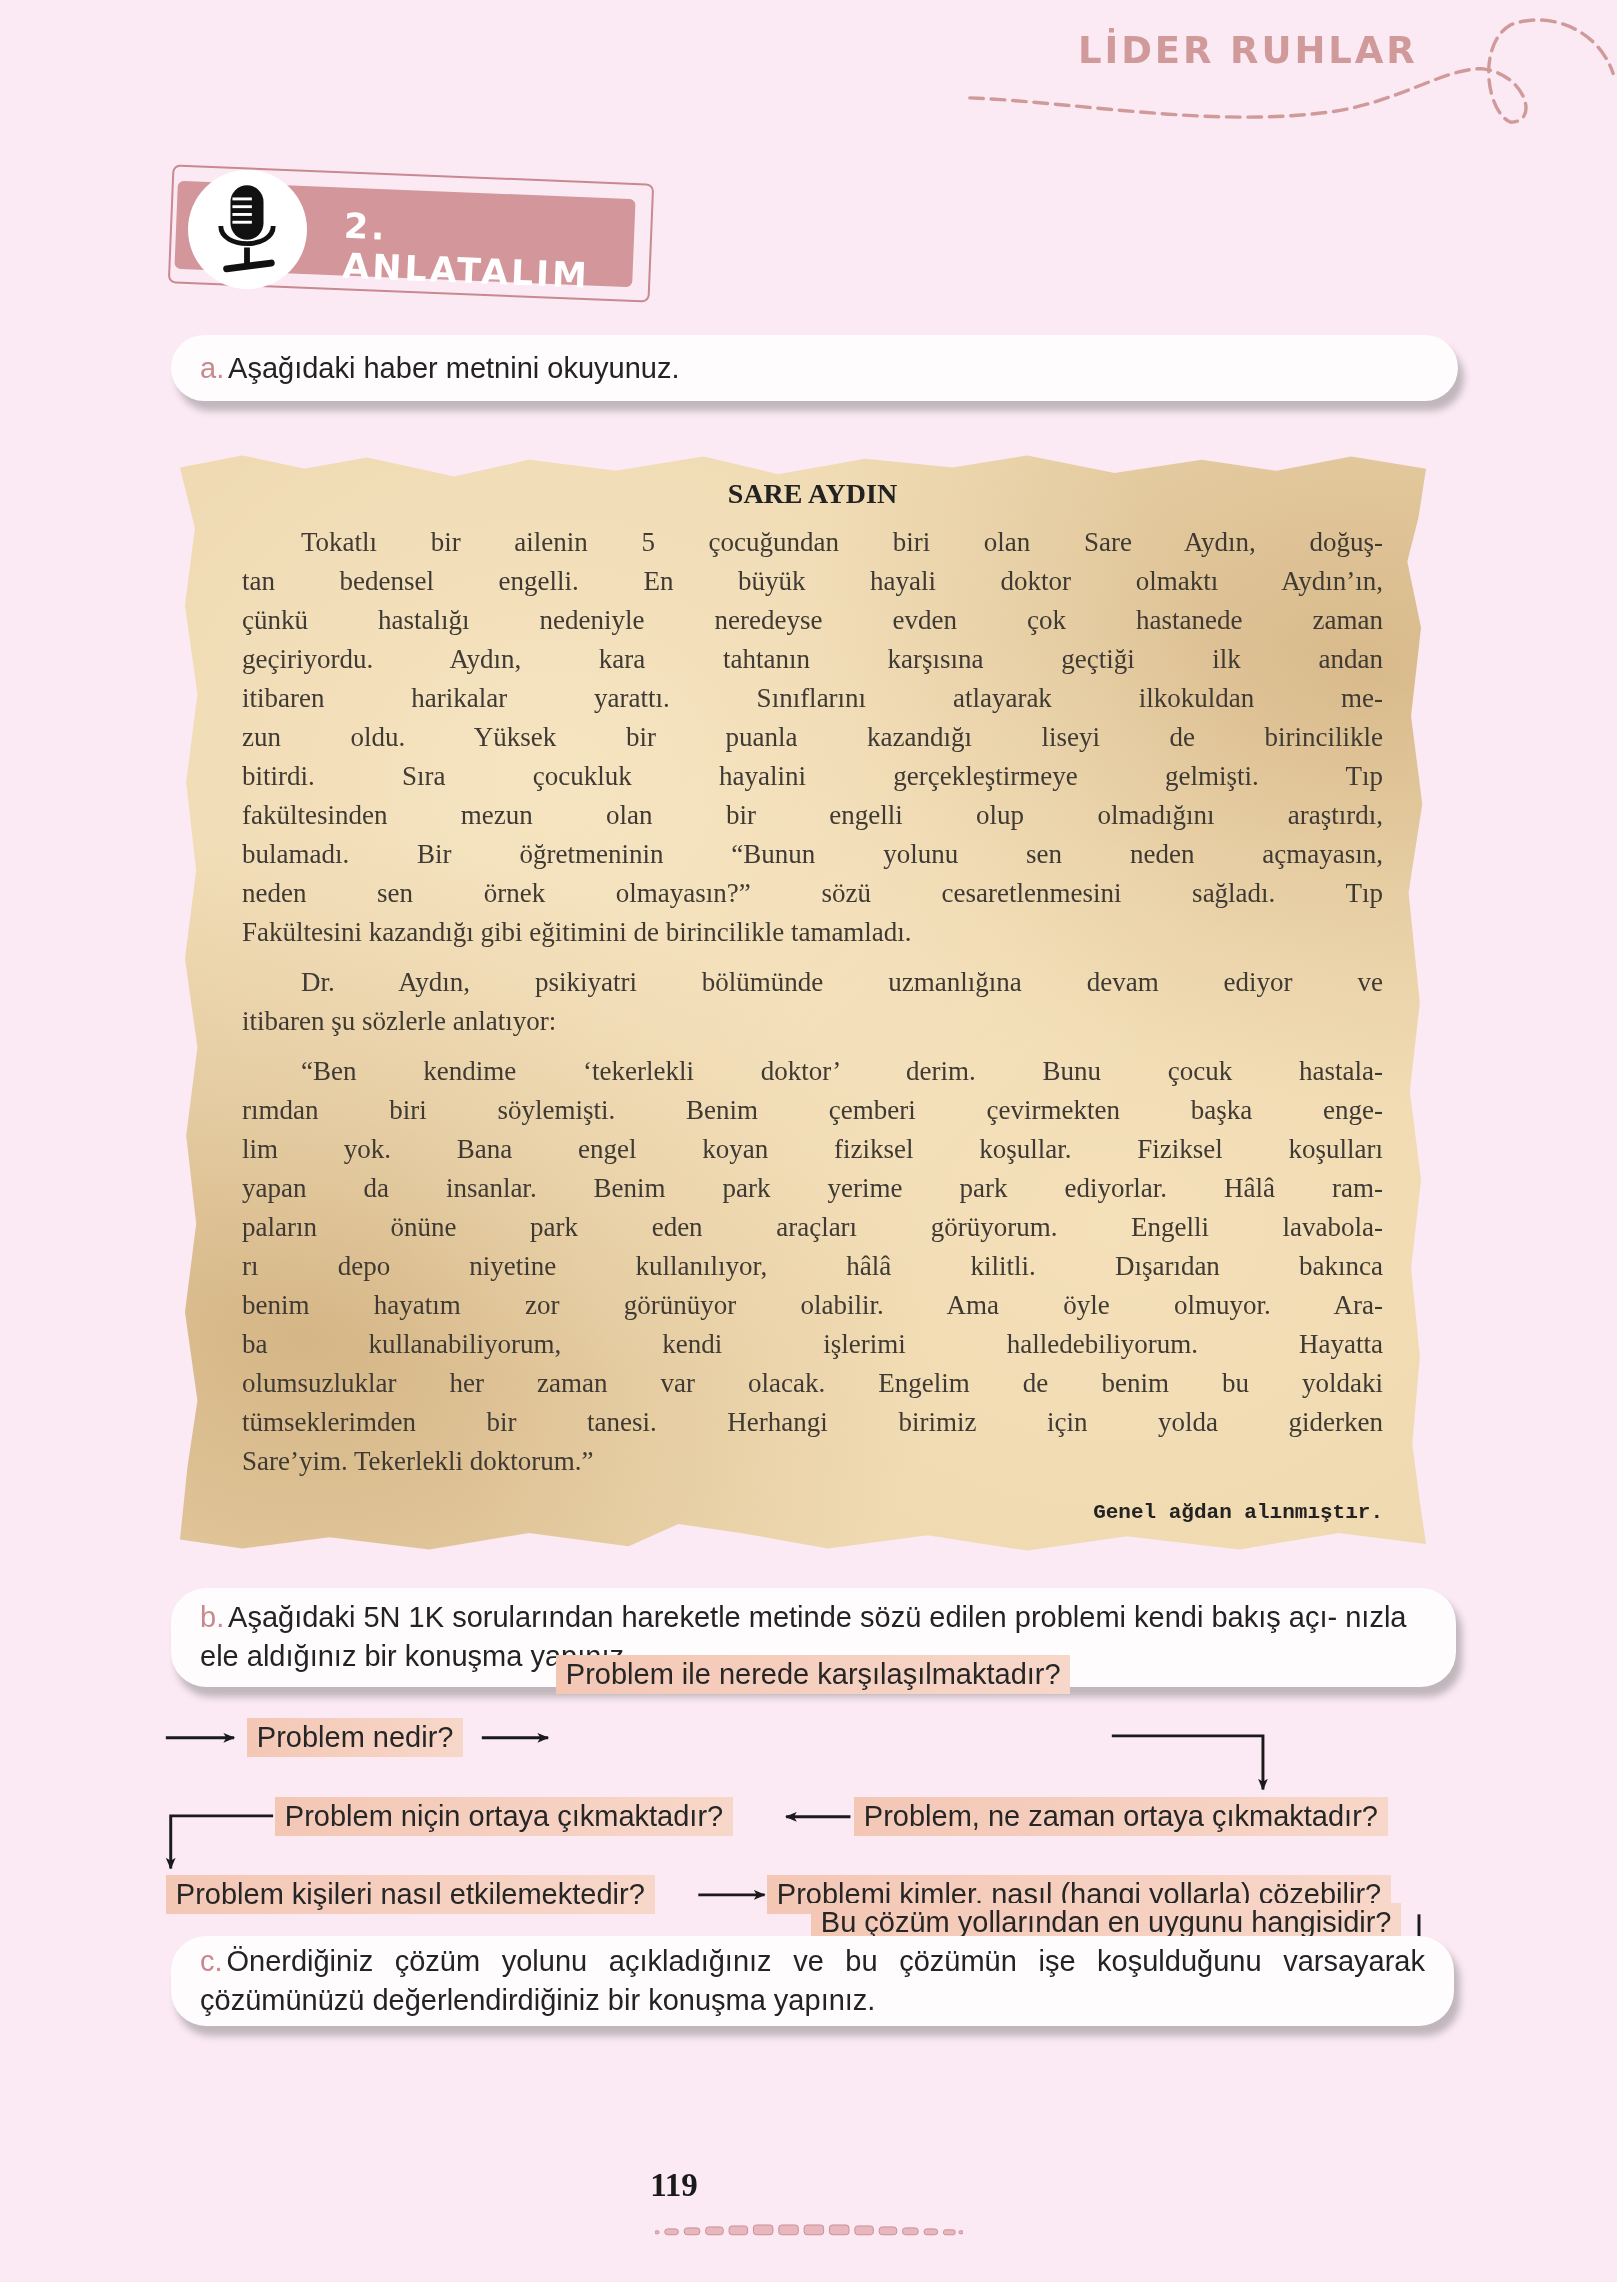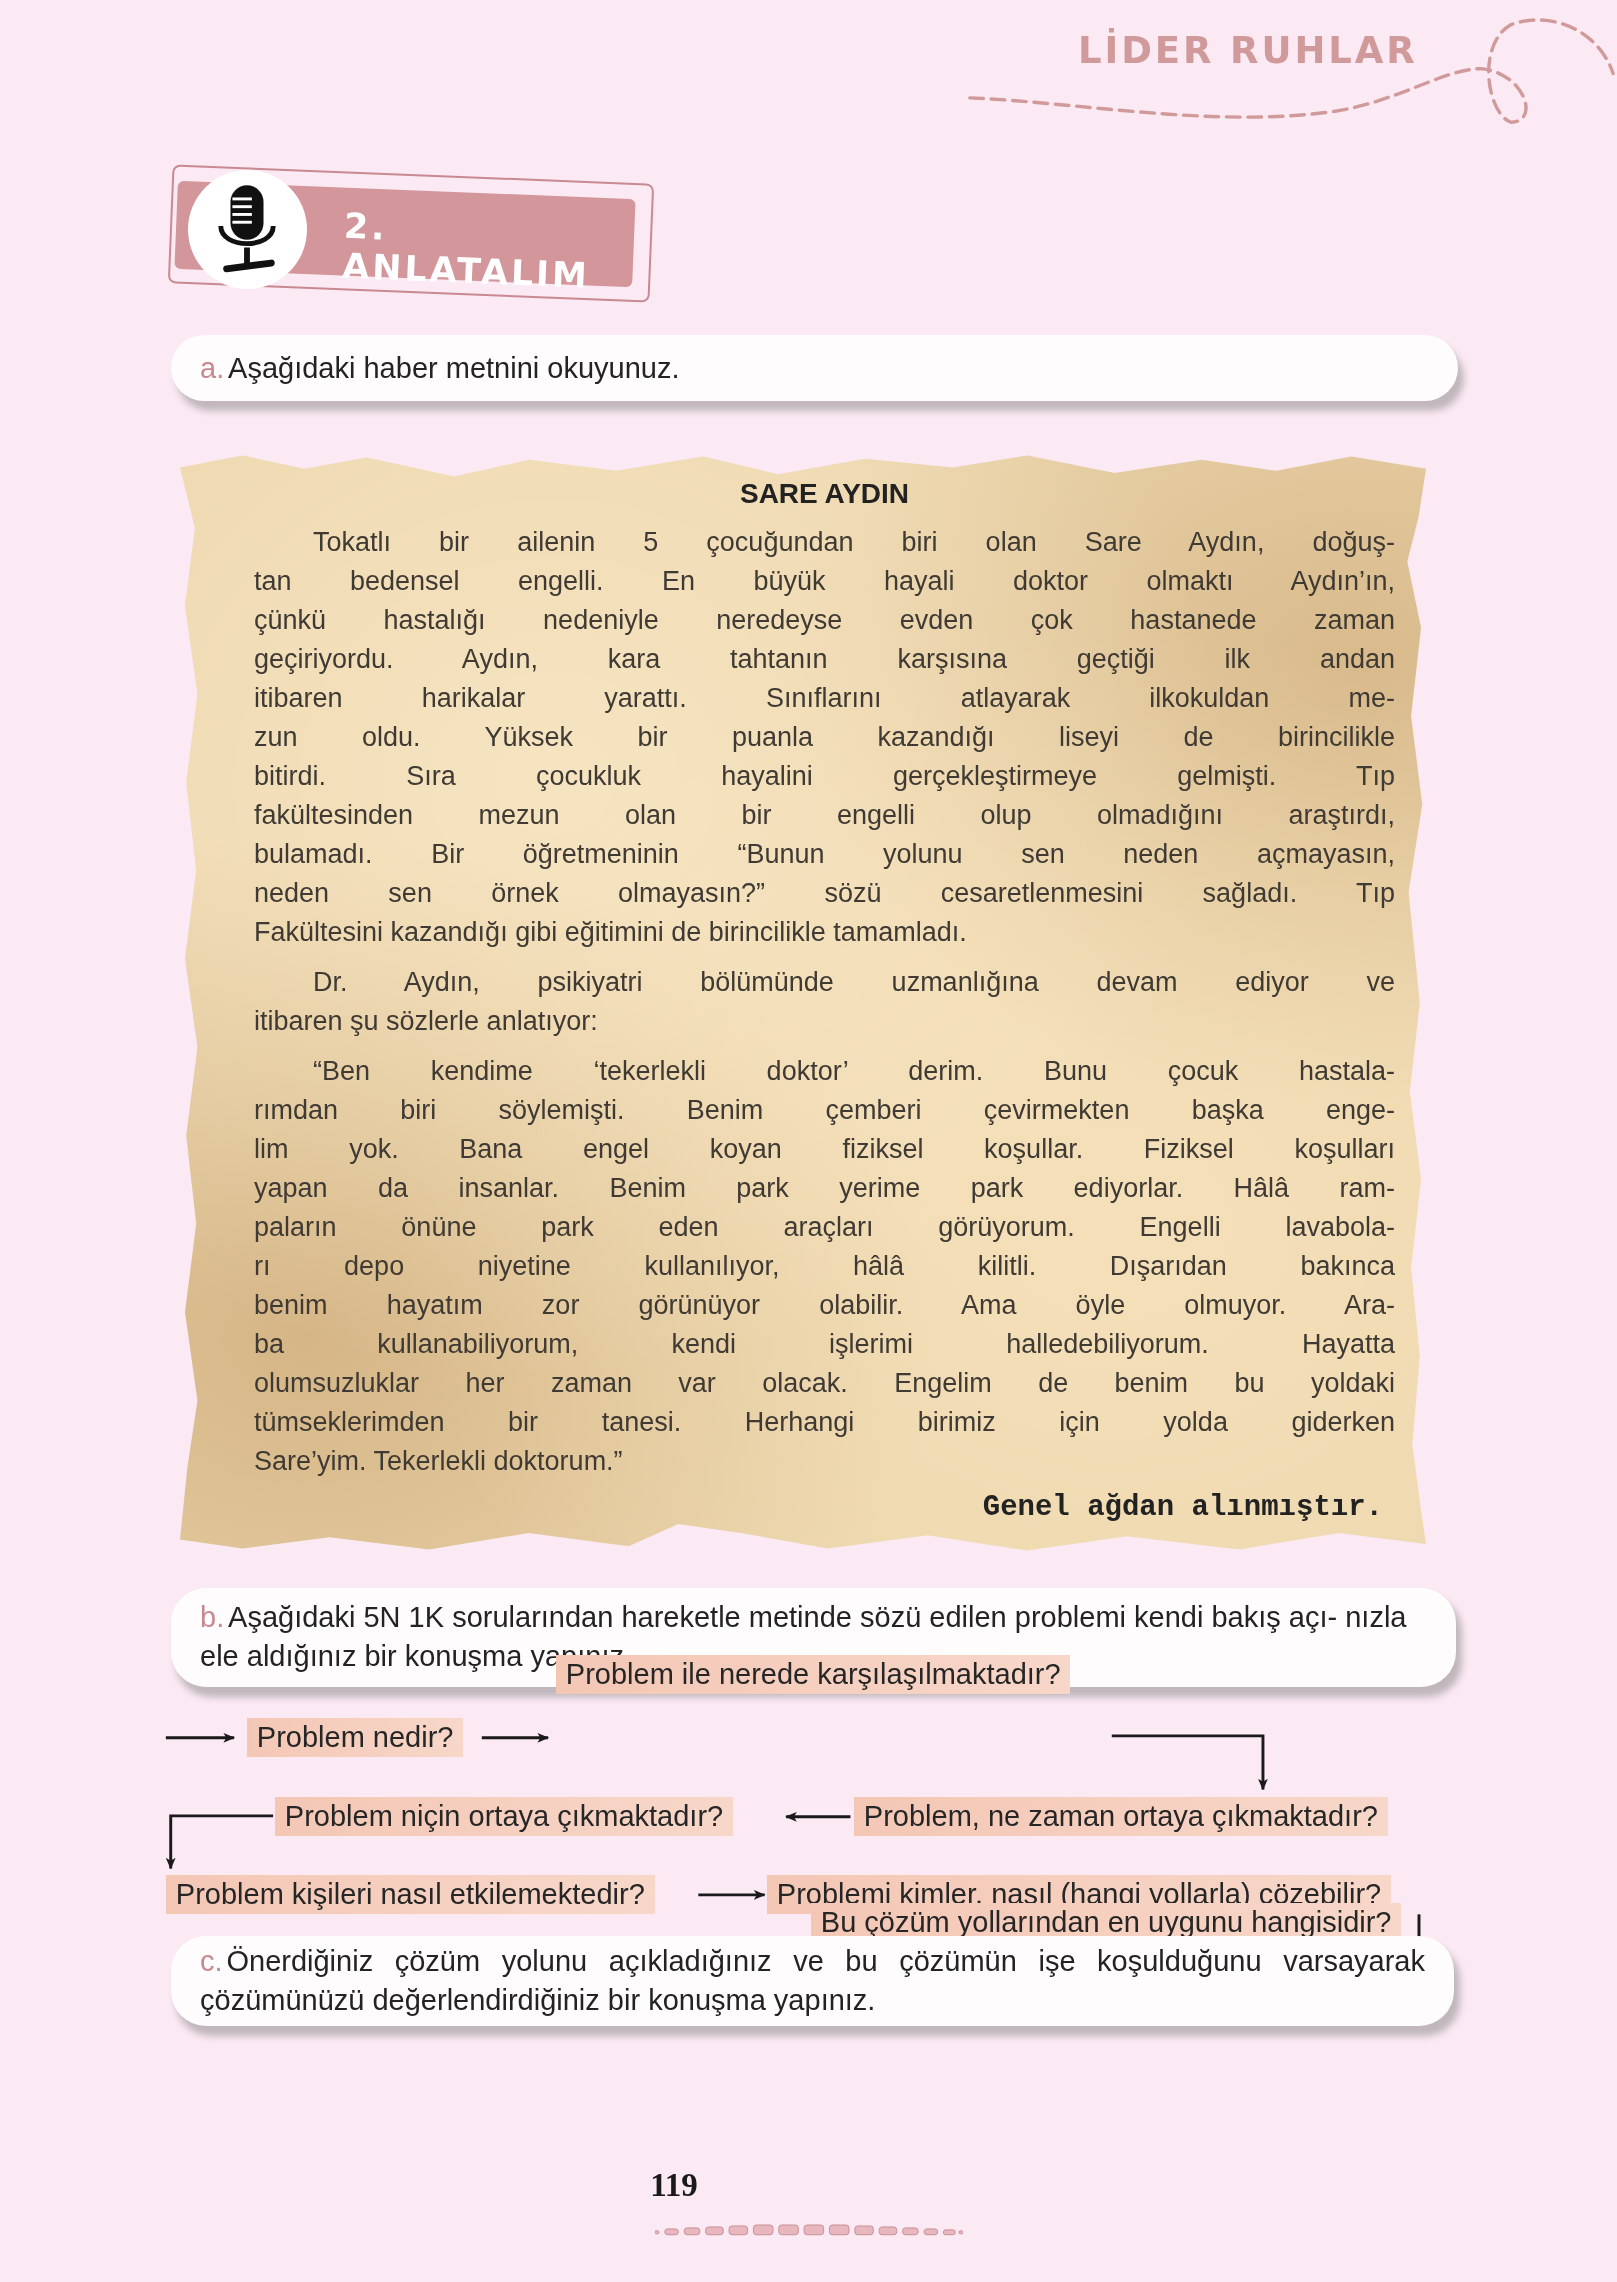--- a/index.html
+++ b/index.html
@@ -66,37 +66,37 @@
       radial-gradient(ellipse at 10% 80%, rgba(170,120,60,0.35), transparent 40%),
       radial-gradient(ellipse at 95% 20%, rgba(170,120,60,0.30), transparent 35%),
       #ecd6ad;
     clip-path: polygon(0% 1.5%, 5% 0.4%, 10% 1.6%, 15% 0.6%, 22% 2.3%, 28% 0.8%, 35% 1.8%, 42% 0.5%, 48% 2.1%, 55% 0.7%, 62% 1.5%, 68% 0.4%, 75% 2%, 82% 0.8%, 88% 1.8%, 94% 0.5%, 100% 1.6%,
       99.4% 6%, 98.5% 10%, 99.6% 16%, 98.8% 24%, 99.7% 32%, 98.6% 40%, 99.5% 50%, 98.7% 58%, 99.6% 66%, 98.8% 74%, 99.5% 82%, 98.9% 90%, 99.6% 96%,
       100% 99%, 93% 98%, 85% 99.5%, 76% 98.3%, 68% 99.6%, 60% 98.2%, 52% 99.4%, 45% 98%, 40% 97.2%, 36% 99.2%, 28% 98%, 20% 99.5%, 12% 98.4%, 5% 99.4%, 0% 98.6%,
       0.6% 92%, 1.4% 86%, 0.4% 78%, 1.3% 70%, 0.5% 62%, 1.4% 54%, 0.4% 46%, 1.3% 38%, 0.5% 30%, 1.4% 22%, 0.4% 14%, 1.2% 7%);
     filter: drop-shadow(0 0 2px #7a4a1f);
   }
   .paper-inner {
-    position: absolute; left: 74px; top: 23.4px; width: 1141px;
-    font-family: Liberation Sans, sans-serif;
+    position: absolute; left: 62px; top: 23.4px; width: 1141px;
+    font-family: Liberation Serif, serif;
     font-size: 27px; line-height: 39px;
     color: #3f3a33;
   }
   .paper-title {
     text-align: center; font-weight: bold; font-size: 28px;
     color: #222; margin-bottom: 9.8px; margin-left: 0;
   }
   .para { text-align: justify; text-indent: 59px; margin: 0 0 10.7px 0; }
   .para span.line { display: block; text-align: justify; text-align-last: justify; }
   .para span.line.last { text-align-last: left; }
   .para span.line.first { text-indent: 59px; }
   .source {
     position: absolute; right: 43px; bottom: 31px;
     font-family: "Liberation Mono", monospace;
-    font-weight: bold; font-size: 29px; color: #222;
+    font-weight: bold; font-size: 21px; color: #222;
   }
 
   .flow-box {
     position: absolute; height: 39px;
     background: linear-gradient(90deg, #f4c7b5, #f7d7c9);
     font-size: 29px; line-height: 39px; color: #262626;
     padding: 0 9.8px; white-space: nowrap;
   }
   .arrow-svg { position: absolute; overflow: visible; }
 

